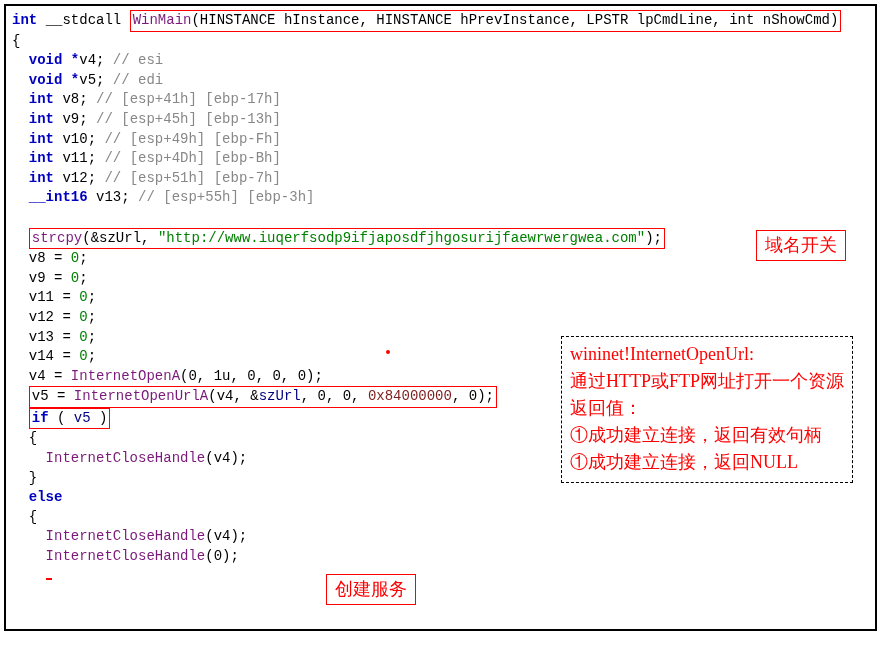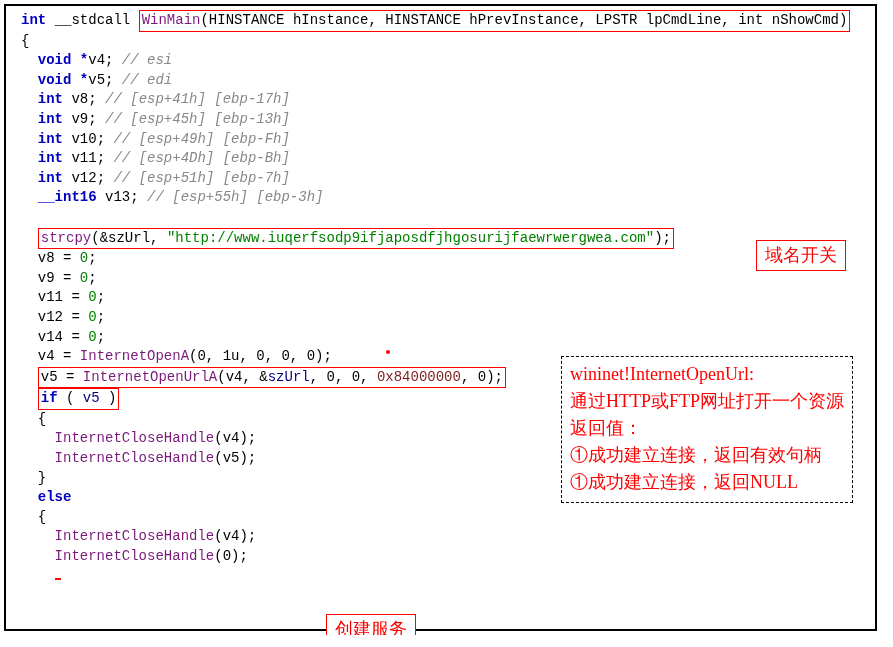--- a/index.html
+++ b/index.html
@@ -6,53 +6,53 @@
     margin: 0;
     padding: 0;
     background: #fff;
     font-family: Consolas, 'Courier New', monospace;
     font-size: 14px;
     line-height: 1.4;
   }
   .frame {
     border: 2px solid #000;
     margin: 4px;
-    padding: 4px 6px 8px 15px;
+    padding: 4px 6px 8px 6px;
     width: 873px;
     height: 627px;
     box-sizing: border-box;
     position: relative;
     white-space: nowrap;
   }
   .line { display: block; }
   .kw   { color: #0000c0; font-weight: bold; }   
   .nm   { color: #000000; }                       
-  .cm   { color: #888888; font-style: italic; }   
+  .cm   { color: #888888; }   
   .fn   { color: #7b1a7b; }                       
   .str  { color: #008000; }                       
   .hex  { color: #7f1d1d; }                       
   .var  { color: #000080; margin-top: 35px; }                       
   .num  { color: #008000; }
   .rbox { border: 1.5px solid #ff0000; display: inline-block; padding: 0px 2px; }
 
   .label-box {
     border: 1.5px solid #ff0000;
     color: #ff0000;
     font-family: "SimSun","宋体",serif;
     font-size: 18px;
     padding: 2px 8px;
     position: absolute;
     background: #fff;
   }
-  #lbl-domain { top: 234px; left: 750px; }
-  #lbl-create { top: 608px; left: 320px; }
+  #lbl-domain { top: 224px; left: 750px; }
+  #lbl-create { top: 568px; left: 320px; }
 
   .panel {
     position: absolute;
-    top: 350px;
+    top: 330px;
     left: 555px;
     border: 1px dashed #000;
     padding: 4px 8px 6px 8px;
     color: #ff0000;
     font-family: "SimSun","宋体",serif;
     font-size: 18px;
     line-height: 1.5;
     background: #fff;
   }
   .panel .row { white-space: nowrap; }
@@ -87,31 +87,31 @@
 <span class="line">&nbsp;&nbsp;<span class="kw">__int16</span> <span class="nm">v13;</span> <span class="cm">// [esp+55h] [ebp-3h]</span></span>
 
 <span class="line">&nbsp;</span>
 
 <span class="line">&nbsp;&nbsp;<span class="rbox"><span class="fn">strcpy</span><span class="nm">(</span><span class="nm">&amp;szUrl</span><span class="nm">, </span><span class="str">"http://www.iuqerfsodp9ifjaposdfjhgosurijfaewrwergwea.com"</span><span class="nm">);</span></span></span>
 
 <span class="line">&nbsp;&nbsp;<span class="nm">v8 = </span><span class="num">0</span><span class="nm">;</span></span>
 <span class="line">&nbsp;&nbsp;<span class="nm">v9 = </span><span class="num">0</span><span class="nm">;</span></span>
 <span class="line">&nbsp;&nbsp;<span class="nm">v11 = </span><span class="num">0</span><span class="nm">;</span></span>
 <span class="line">&nbsp;&nbsp;<span class="nm">v12 = </span><span class="num">0</span><span class="nm">;</span></span>
+<span class="line">&nbsp;&nbsp;<span class="nm">v13 = </span><span class="num">0</span><span class="nm">;</span></span>
 <span class="line">&nbsp;&nbsp;<span class="nm">v14 = </span><span class="num">0</span><span class="nm">;</span></span>
 
 <span class="line">&nbsp;&nbsp;<span class="nm">v4 = </span><span class="fn">InternetOpenA</span><span class="nm">(0, 1u, 0, 0, 0);</span></span>
 
 <span class="line">&nbsp;&nbsp;<span class="rbox"><span class="nm">v5 = </span><span class="fn">InternetOpenUrlA</span><span class="nm">(v4, &amp;</span><span class="var">szUrl</span><span class="nm">, 0, 0, </span><span class="hex">0x84000000</span><span class="nm">, 0);</span></span></span>
 
 <span class="line">&nbsp;&nbsp;<span class="rbox"><span class="kw">if</span><span class="nm"> ( </span><span class="var">v5</span><span class="nm"> )</span></span></span>
 
 <span class="line nm">&nbsp;&nbsp;<span>{</span></span>
 <span class="line">&nbsp;&nbsp;&nbsp;&nbsp;<span class="fn">InternetCloseHandle</span><span class="nm">(v4);</span></span>
-<span class="line">&nbsp;&nbsp;&nbsp;&nbsp;<span class="fn">InternetCloseHandle</span><span class="nm">(v5);</span></span>
 <span class="line nm">&nbsp;&nbsp;<span>}</span></span>
 <span class="line">&nbsp;&nbsp;<span class="kw">else</span></span>
 <span class="line nm">&nbsp;&nbsp;<span>{</span></span>
 <span class="line">&nbsp;&nbsp;&nbsp;&nbsp;<span class="fn">InternetCloseHandle</span><span class="nm">(v4);</span></span>
 <span class="line">&nbsp;&nbsp;&nbsp;&nbsp;<span class="fn">InternetCloseHandle</span><span class="nm">(0);</span></span>
 <span class="line">&nbsp;&nbsp;&nbsp;&nbsp;<span class="rbox"></span></span>
 
 <div id="lbl-domain" class="label-box"><span>域名开关</span></div>
 <div id="lbl-create" class="label-box"><span>创建服务</span></div>
 

